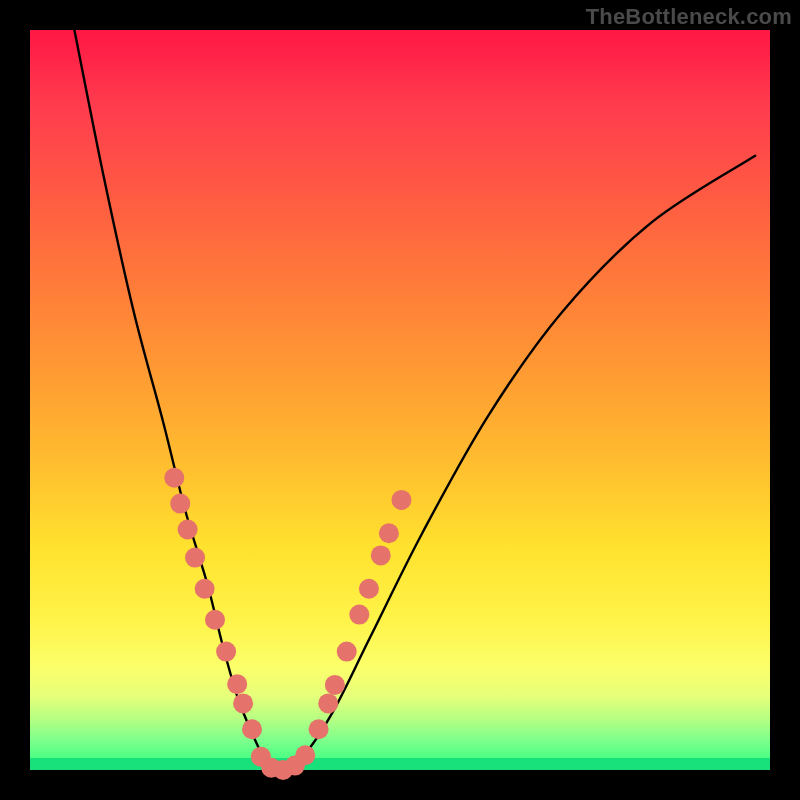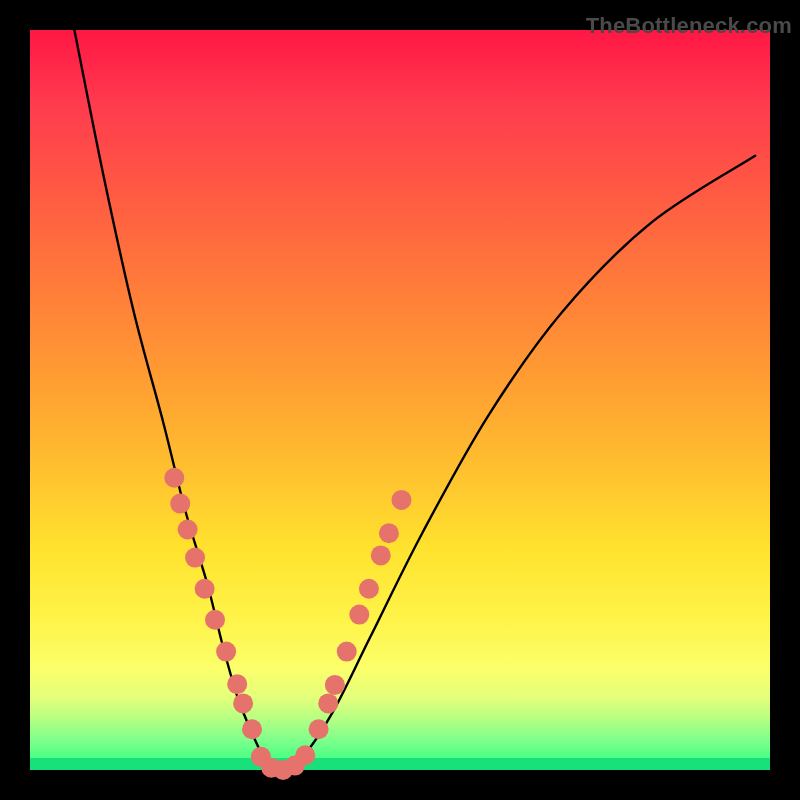--- a/index.html
+++ b/index.html
@@ -41,21 +41,20 @@
   }
   .watermark {
     position: absolute;
     top: 4px;
     right: 8px;
     font-family: Arial, Helvetica, sans-serif;
     font-size: 22px;
     font-weight: 600;
     color: #4a4a4a;
     letter-spacing: 0.2px;
-    margin-top: 9px;
   }
   svg.curve {
     position: absolute;
     left: 30px;
     top: 30px;
     width: 740px;
     height: 740px;
     overflow: visible;
   }
 </style>

